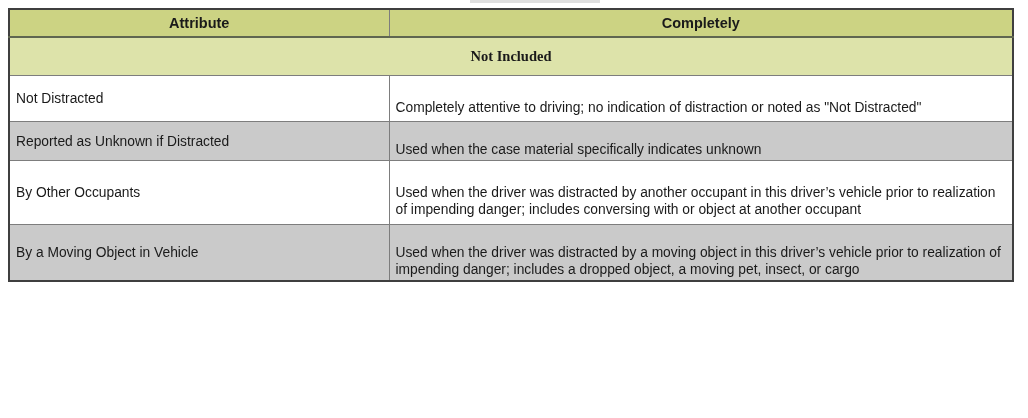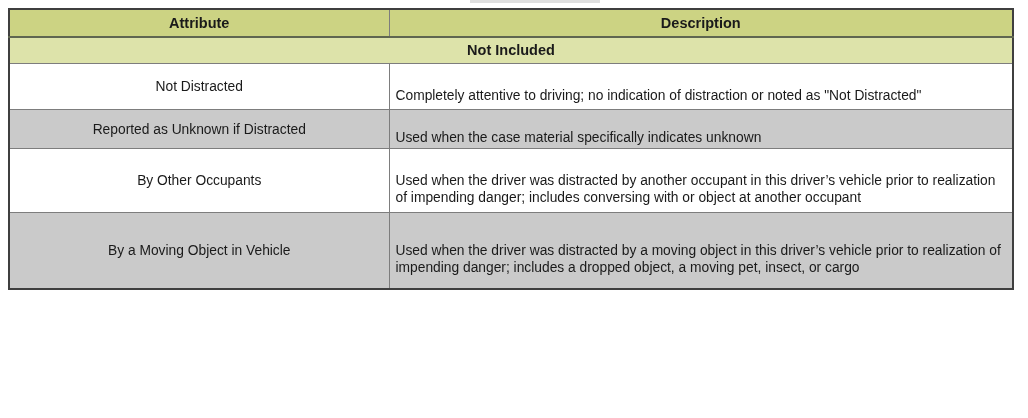--- a/index.html
+++ b/index.html
@@ -53,56 +53,57 @@
     height: 24px;
     padding: 1px 4px;
     border-bottom: 2px solid #5f6650;
   }
   tr.section-row td {
     background: #dde3aa;
     font-weight: bold;
     font-size: 14.5px;
     text-align: center;
     height: 23px;
-    padding: 1px 4px;
+    padding: 7px 4px;
+    font-family: Liberation Serif, serif;
   }
   td.attr-cell {
     padding: 2px 6px 2px 6px;
-    text-align: center;
+    text-align: left;
     background: inherit;
   }
   td.desc-cell {
     padding: 19px 10px 2px 6px;
     text-align: left;
     background: inherit;
   }
   tr.row-white td { background: #ffffff; }
   tr.row-gray  td { background: #cacaca; }
 
   tr.h-48 { height: 46px; }
   tr.h-49 { height: 47px; }
   tr.h-26 { height: 24px; }
   tr.h-76 { height: 64px; }
-  tr.h-70 { height: 76px; }
+  tr.h-70 { height: 56px; }
 </style>
 </head>
 <body>
 
 <div class="page">
   <div class="smudge"></div>
 
   <table class="def-table">
     <colgroup>
       <col class="c-attr">
       <col class="c-desc">
     </colgroup>
     <tbody>
       <tr class="head-row">
         <th>Attribute</th>
-        <th>Description</th>
+        <th>Completely</th>
       </tr>
 
       <tr class="section-row">
         <td colspan="2">Not Included</td>
       </tr>
 
       <tr class="row-white h-48">
         <td class="attr-cell">Not Distracted</td>
         <td class="desc-cell">Completely attentive to driving; no indication of distraction or noted as "Not Distracted"</td>
       </tr>

